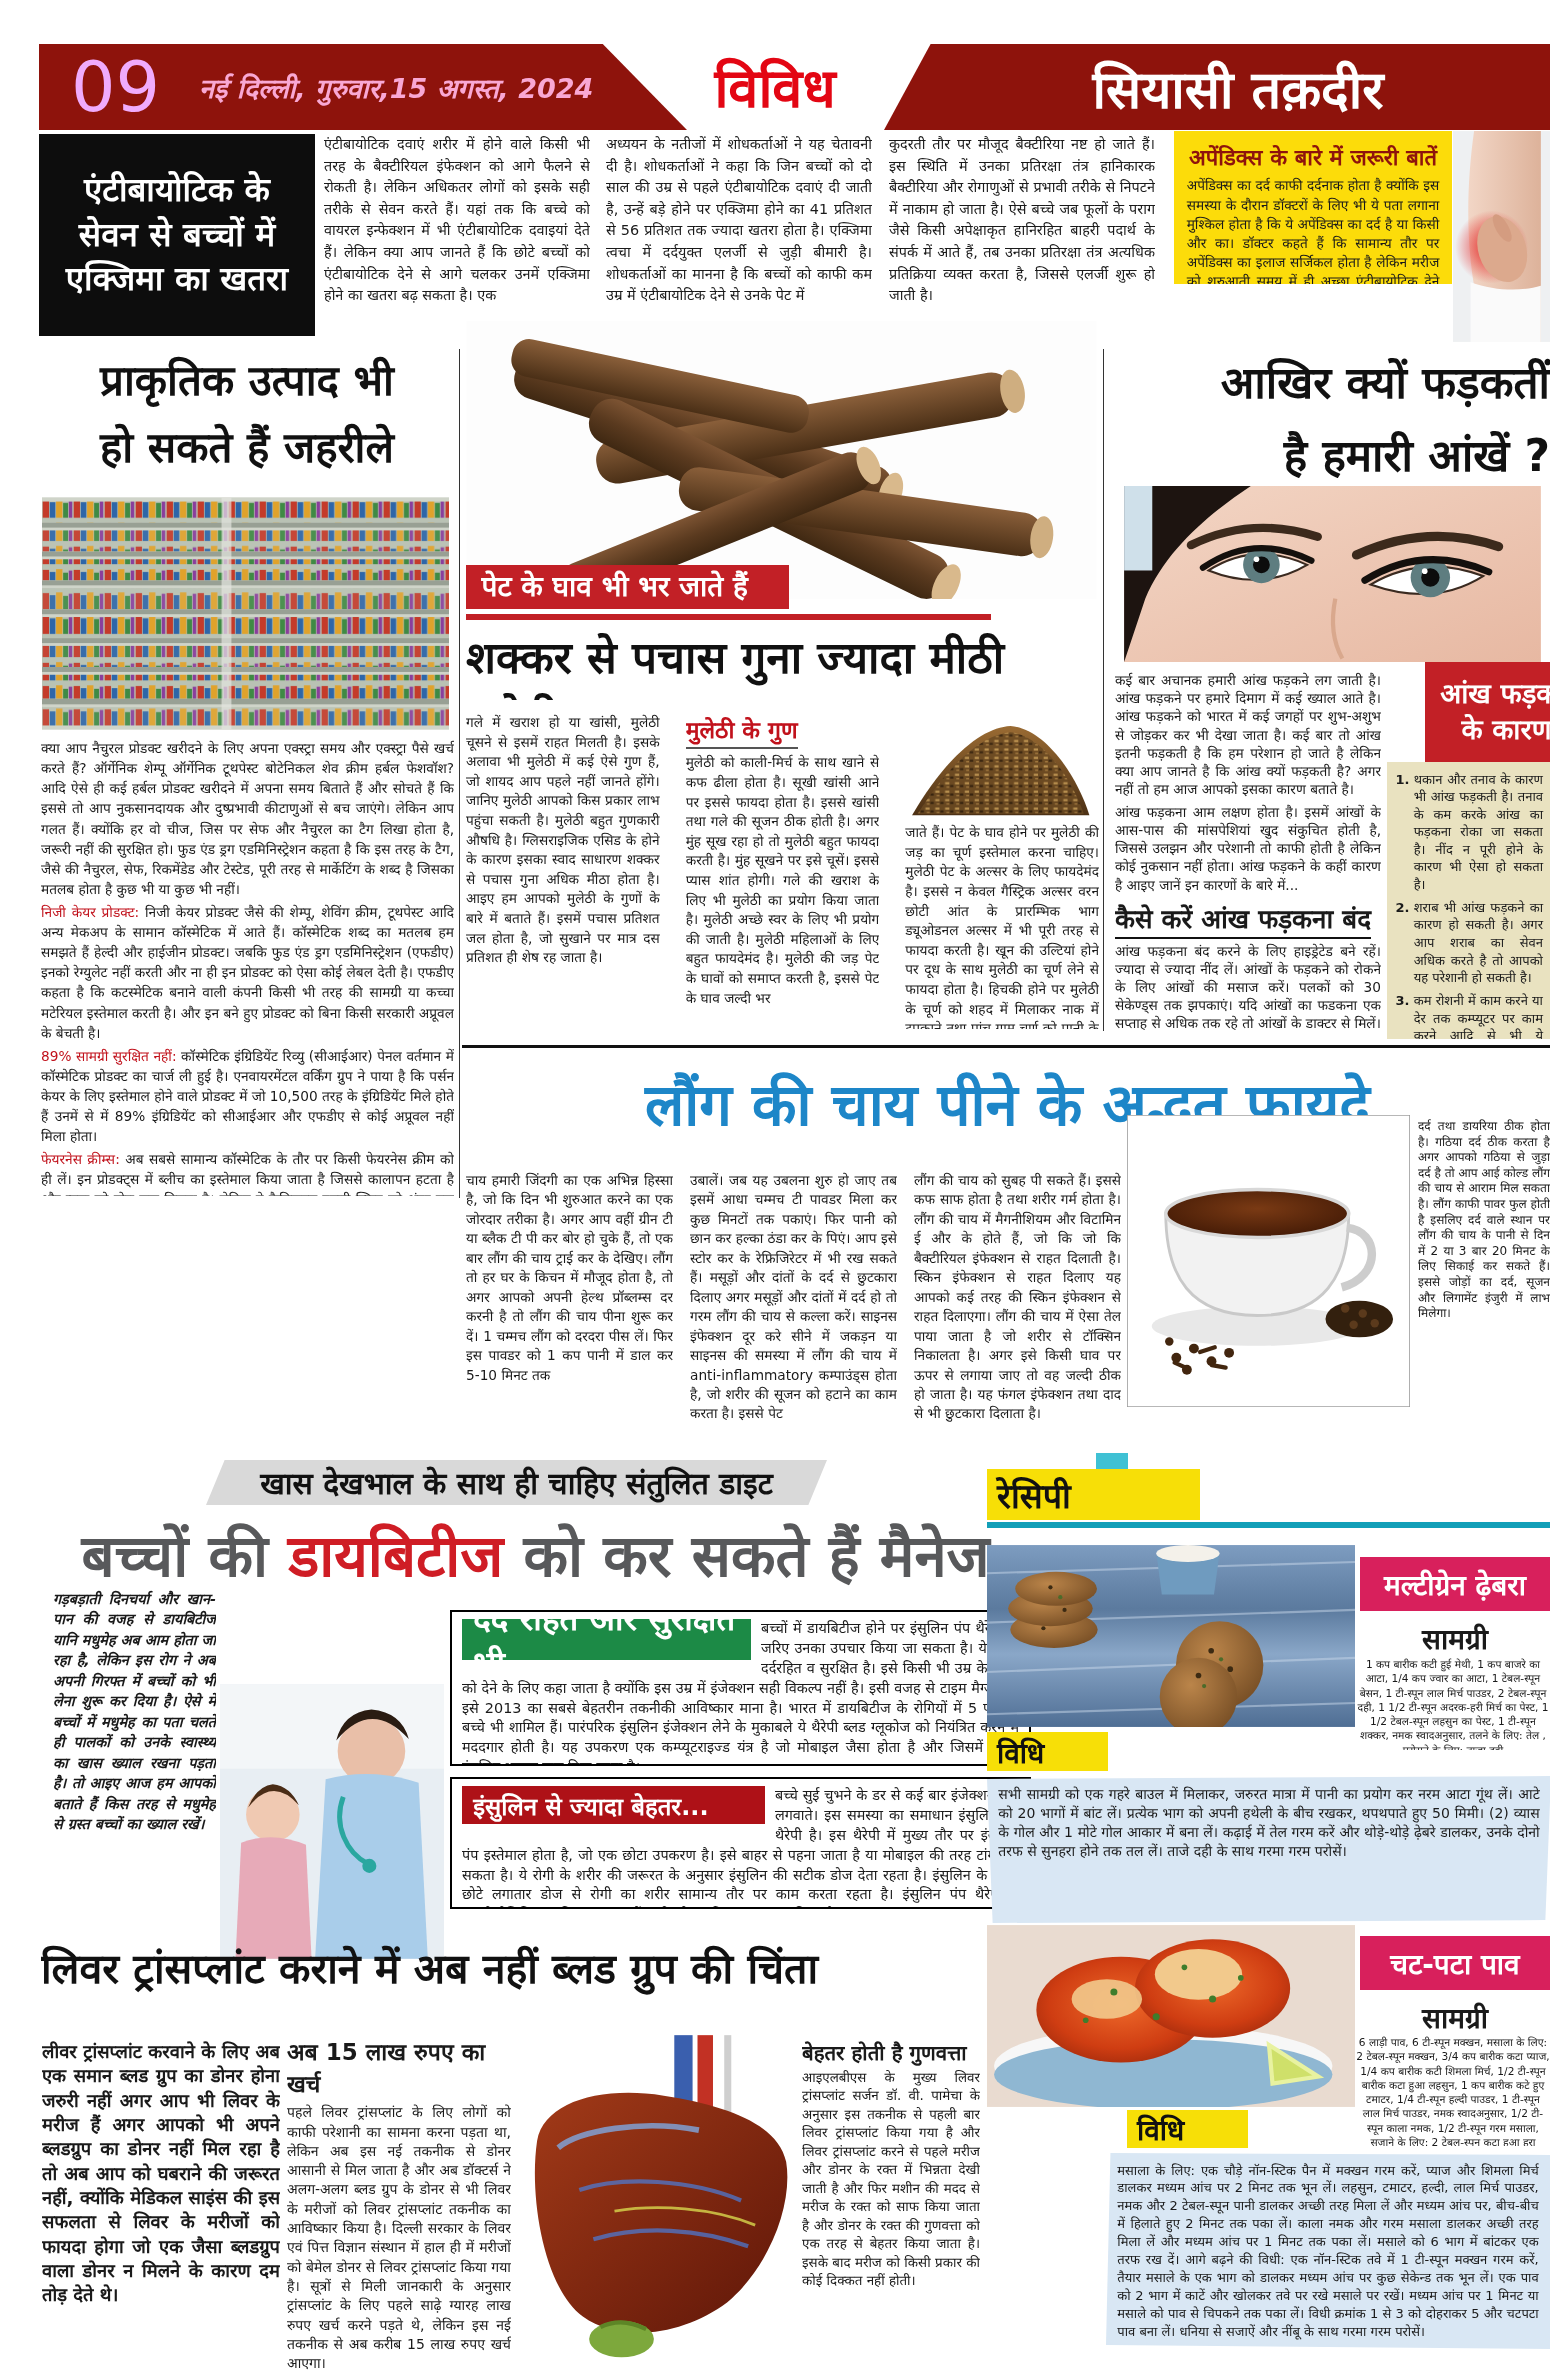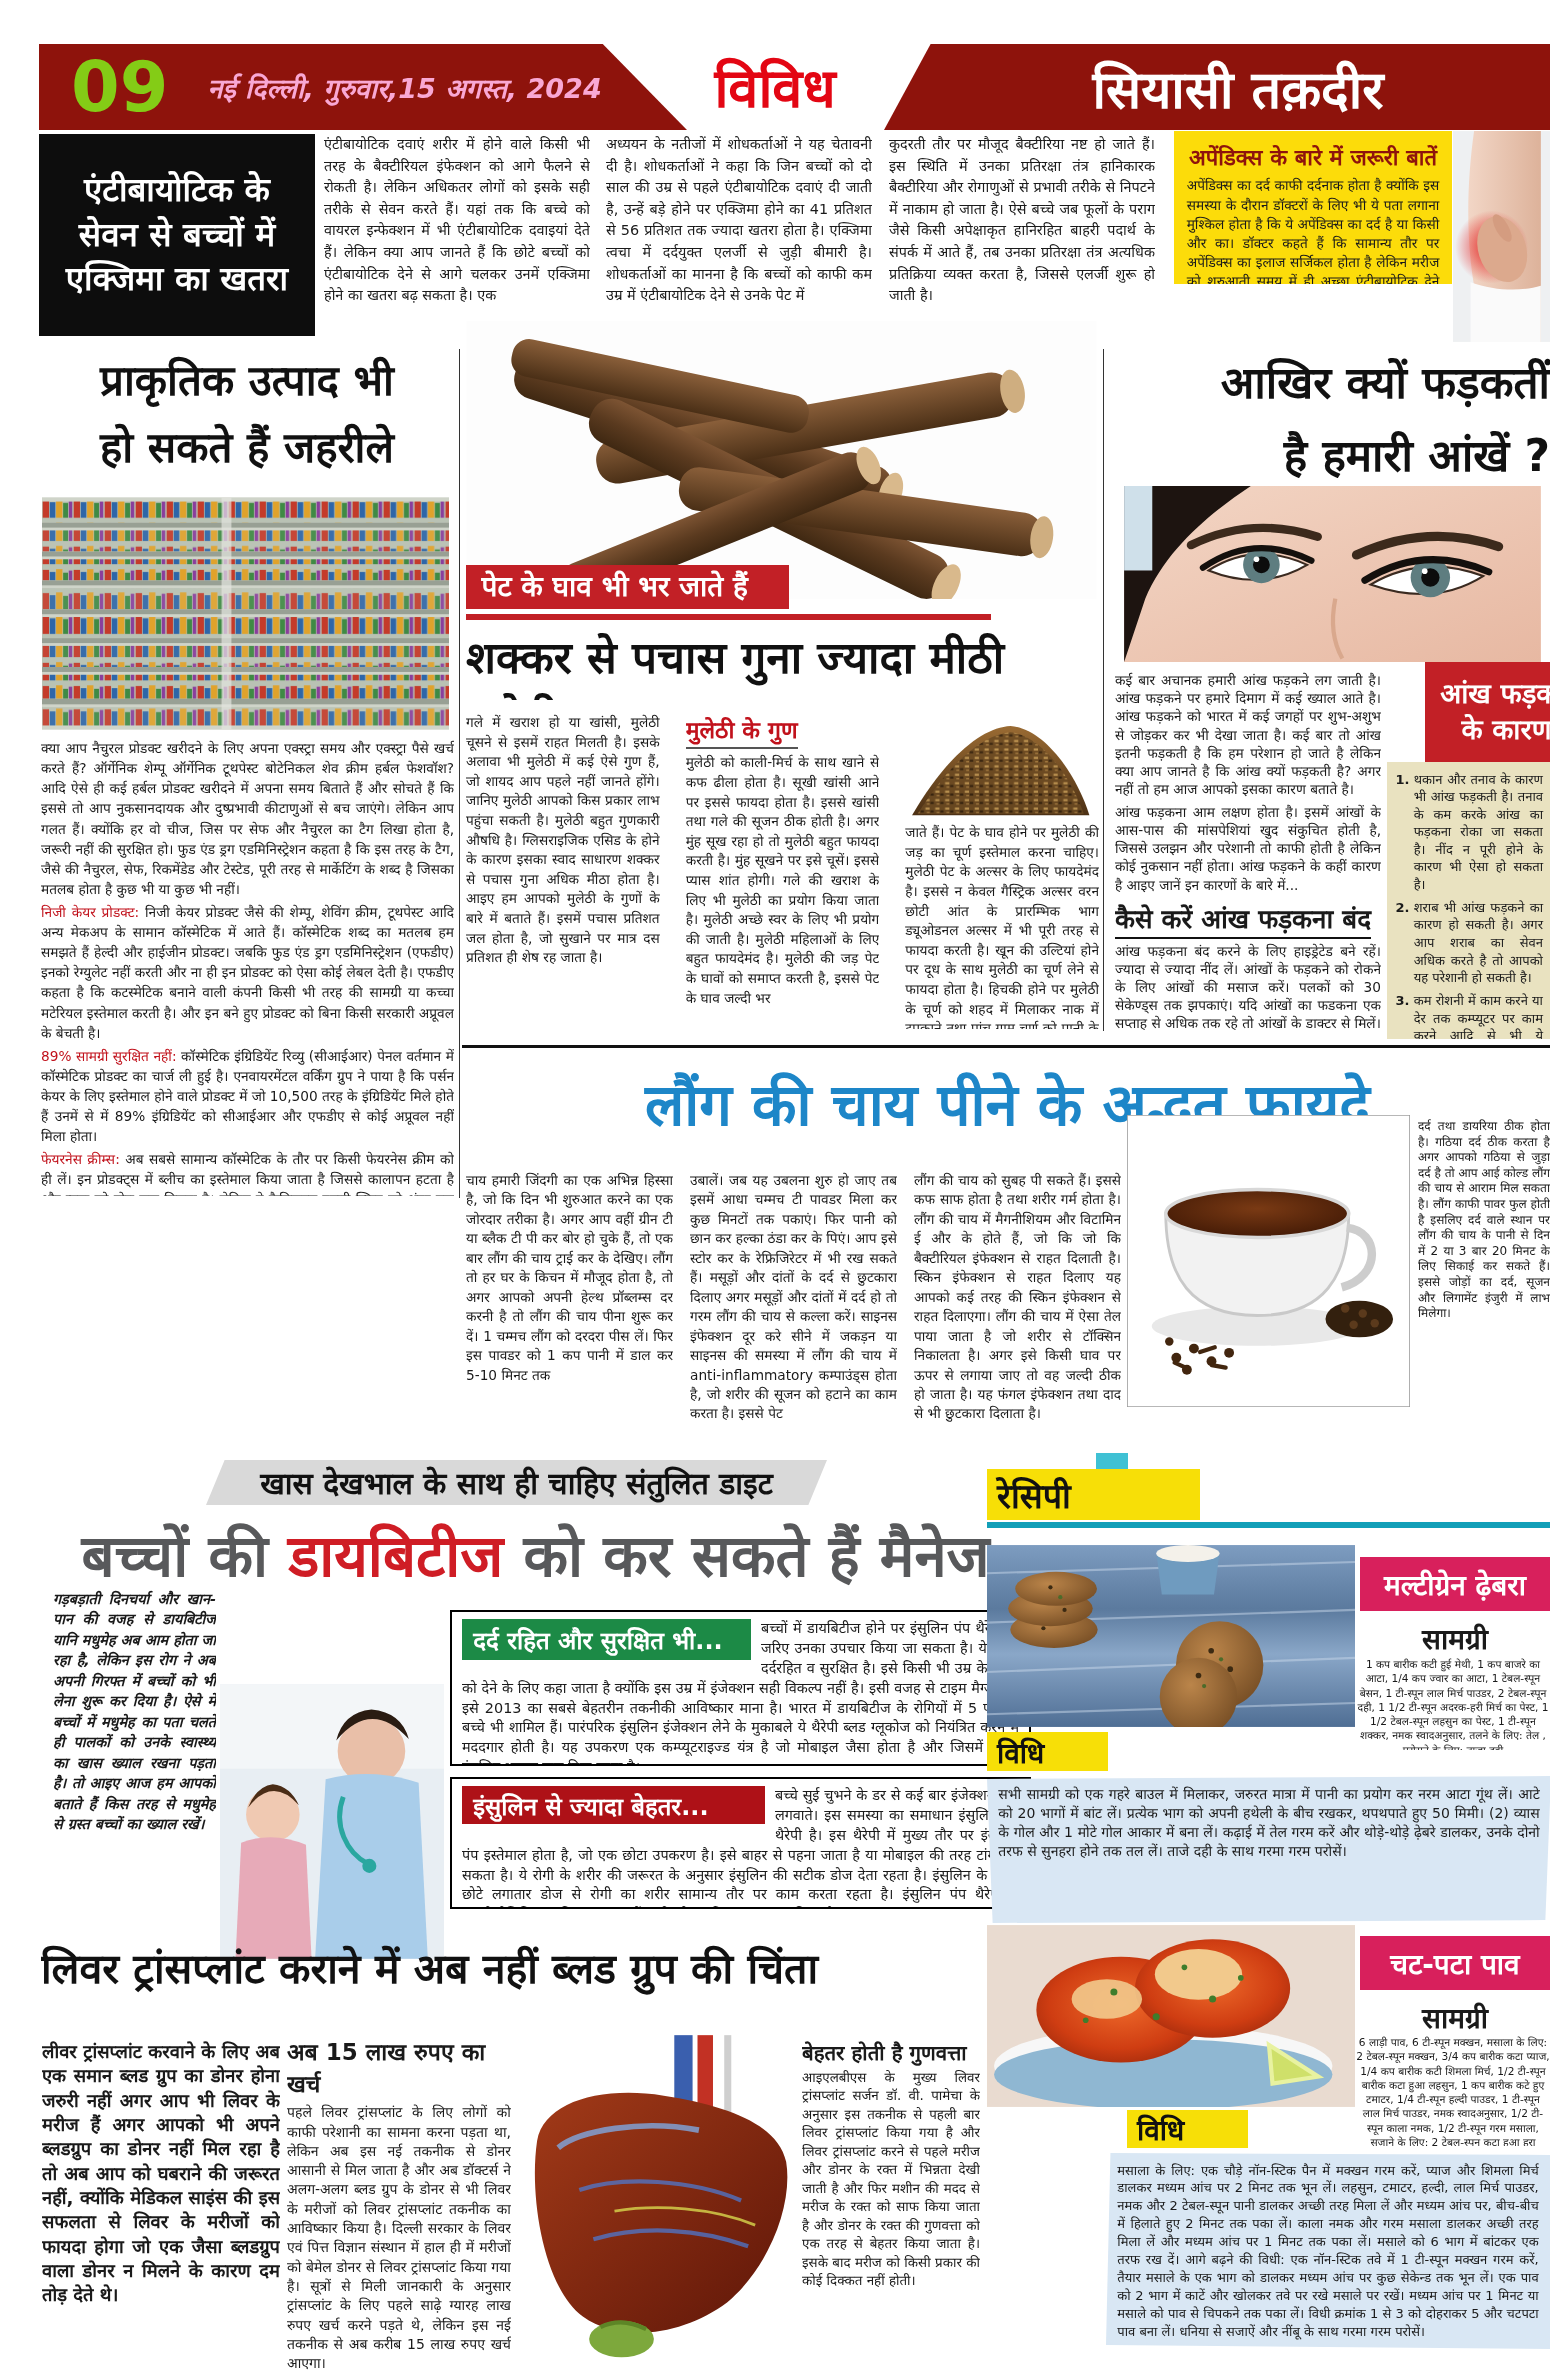--- a/index.html
+++ b/index.html
@@ -4,21 +4,21 @@
 <style>
   html,body{margin:0;padding:0;background:#777;}
   .page{position:relative;width:1550px;height:2377px;background:#fff;margin:0 auto;
         font-family:"DejaVu Sans",sans-serif;color:#1a1a1a;overflow:hidden;}
   .abs{position:absolute;}
   .jus{text-align:justify;}
   .hide-ovf{overflow:hidden;}
   
   #hdr-left{left:39px;top:44px;width:648px;height:86px;background:#8e130c;
             clip-path:polygon(0 0,87% 0,100% 100%,0 100%);display:flex;align-items:center;gap:39px;padding-left:32px;box-sizing:border-box;}
-  #hdr-left .pagenum{color:#84cc16;font-size:70px;font-weight:bold;line-height:1;}
+  #hdr-left .pagenum{color:#f0abfc;font-size:70px;font-weight:normal;line-height:1;}
   #hdr-left .dateline{color:#f9a8d4;font-size:27px;font-weight:bold;font-style:italic;}
   #hdr-mid{left:599px;top:47px;width:352px;height:78px;display:flex;align-items:center;justify-content:center;
            color:#e30613;font-size:54px;font-weight:bold;}
   #hdr-right{left:884px;top:44px;width:666px;height:86px;background:#8e130c;
              clip-path:polygon(7% 0,100% 0,100% 100%,0 100%);display:flex;align-items:center;justify-content:center;
              color:#fff;font-size:52px;font-weight:bold;padding-left:42px;box-sizing:border-box;}
   
   #ecz-box{left:39px;top:134px;width:276px;height:202px;background:#0d0d0d;color:#fff;
            display:flex;align-items:center;justify-content:center;text-align:center;
            font-size:33px;font-weight:bold;line-height:1.35;padding:0 10px;box-sizing:border-box;}
@@ -79,21 +79,21 @@
                 font-size:58px;font-weight:bold;color:#58595b;}
   #dia-headline .red{color:#cf1d25;}
   #dia-intro{left:53px;top:1589px;width:163px;height:331px;font-size:14.4px;line-height:1.42;
              font-weight:bold;font-style:italic;}
   #dia-photo{left:220px;top:1684px;width:224px;height:275px;}
   .dia-box{left:450px;width:581px;border:2.1px solid #000;box-sizing:border-box;padding:7px 10px;background:#fff;}
   #dia-box1{top:1610px;height:156px;}
   #dia-box2{top:1777px;height:132px;}
   .dia-hdr{float:left;color:#fff;font-weight:bold;display:flex;align-items:center;padding-left:11.3px;
            margin:0 10px 4.2px 0;box-sizing:border-box;}
-  #dia-hdr1{width:289px;height:41px;background:#1c8a46;font-size:24px;}
+  #dia-hdr1{width:289px;height:41px;background:#1c8a46;font-size:33px;}
   #dia-hdr2{width:303px;height:38px;background:#ae1117;font-size:24px;}
   .dia-box p{margin:0;font-size:14.4px;line-height:1.38;}
   
   #liv-headline{left:41px;top:1939px;width:941px;height:85px;font-size:41px;font-weight:bold;
                 color:#111;white-space:nowrap;}
   #liv-col1{left:42px;top:2040px;width:238px;height:335px;font-size:18.3px;line-height:1.33;font-weight:bold;}
   #liv-col2{left:287px;top:2035px;width:224px;height:340px;}
   #liv-col2 h4{margin:0 0 4.2px 0;font-size:23px;}
   #liv-col2 p{margin:0;font-size:14px;line-height:1.38;}
   #liv-img{left:516px;top:2035px;width:280px;height:338px;}

